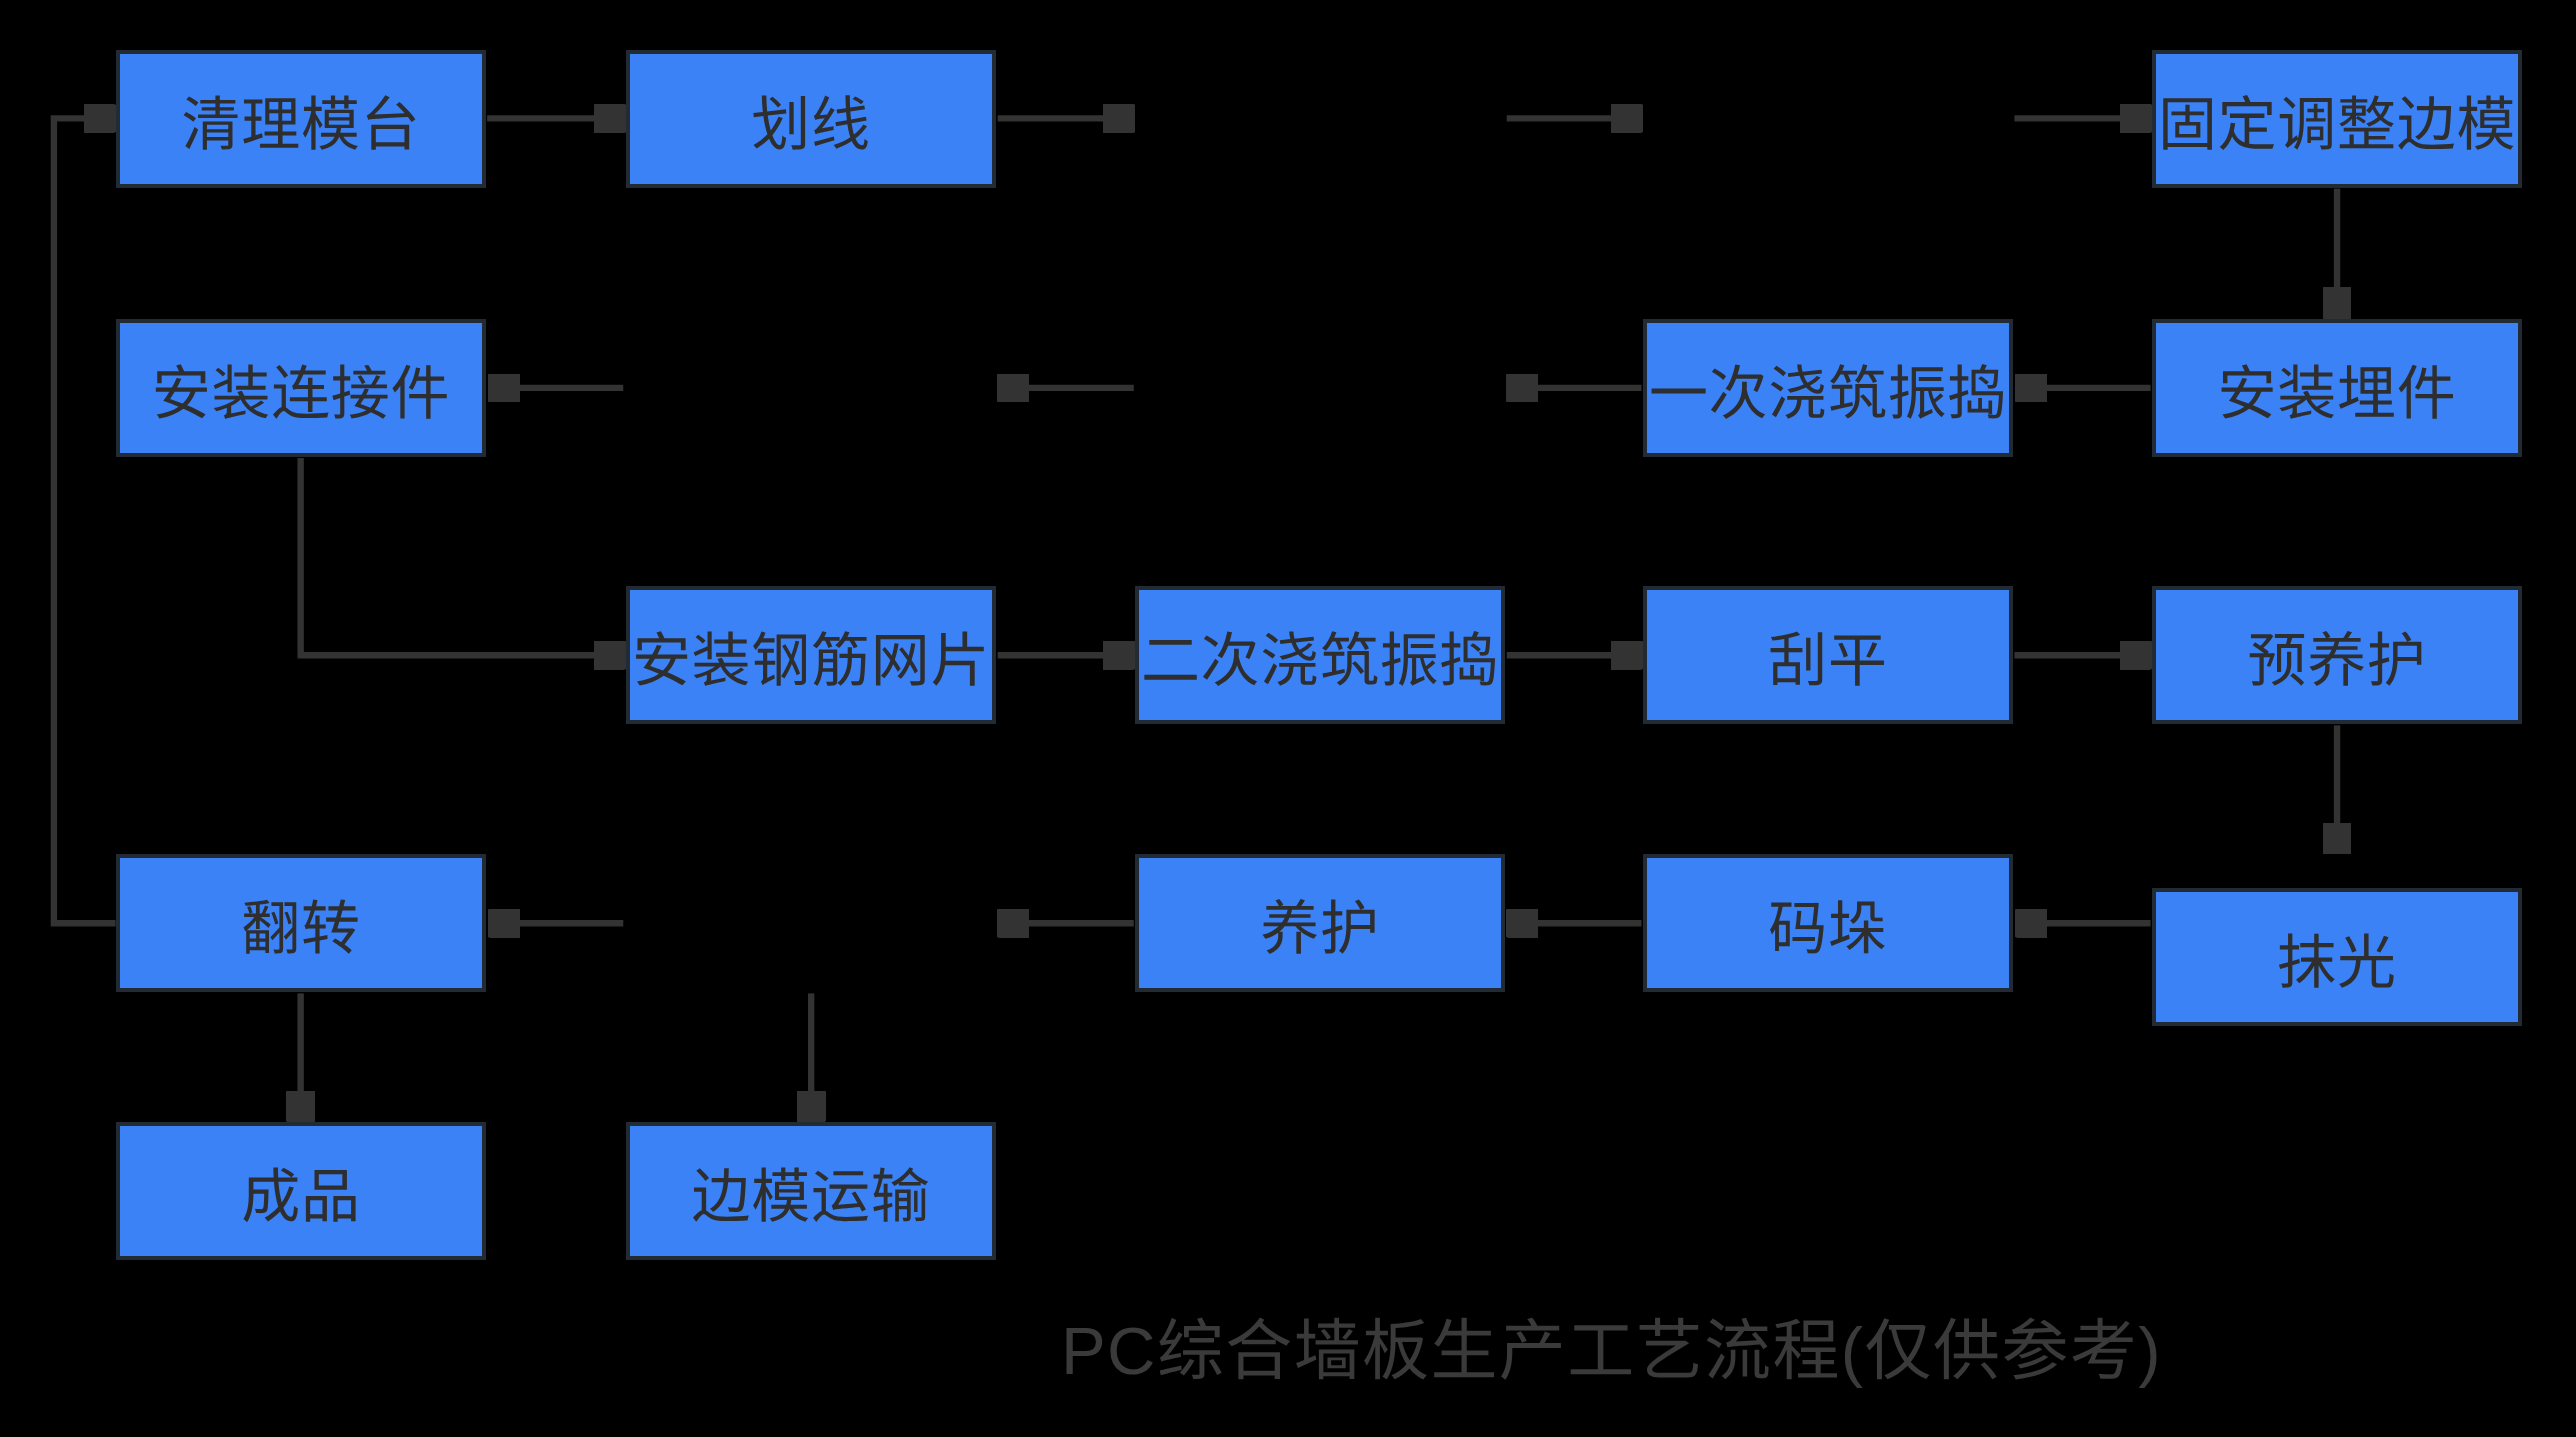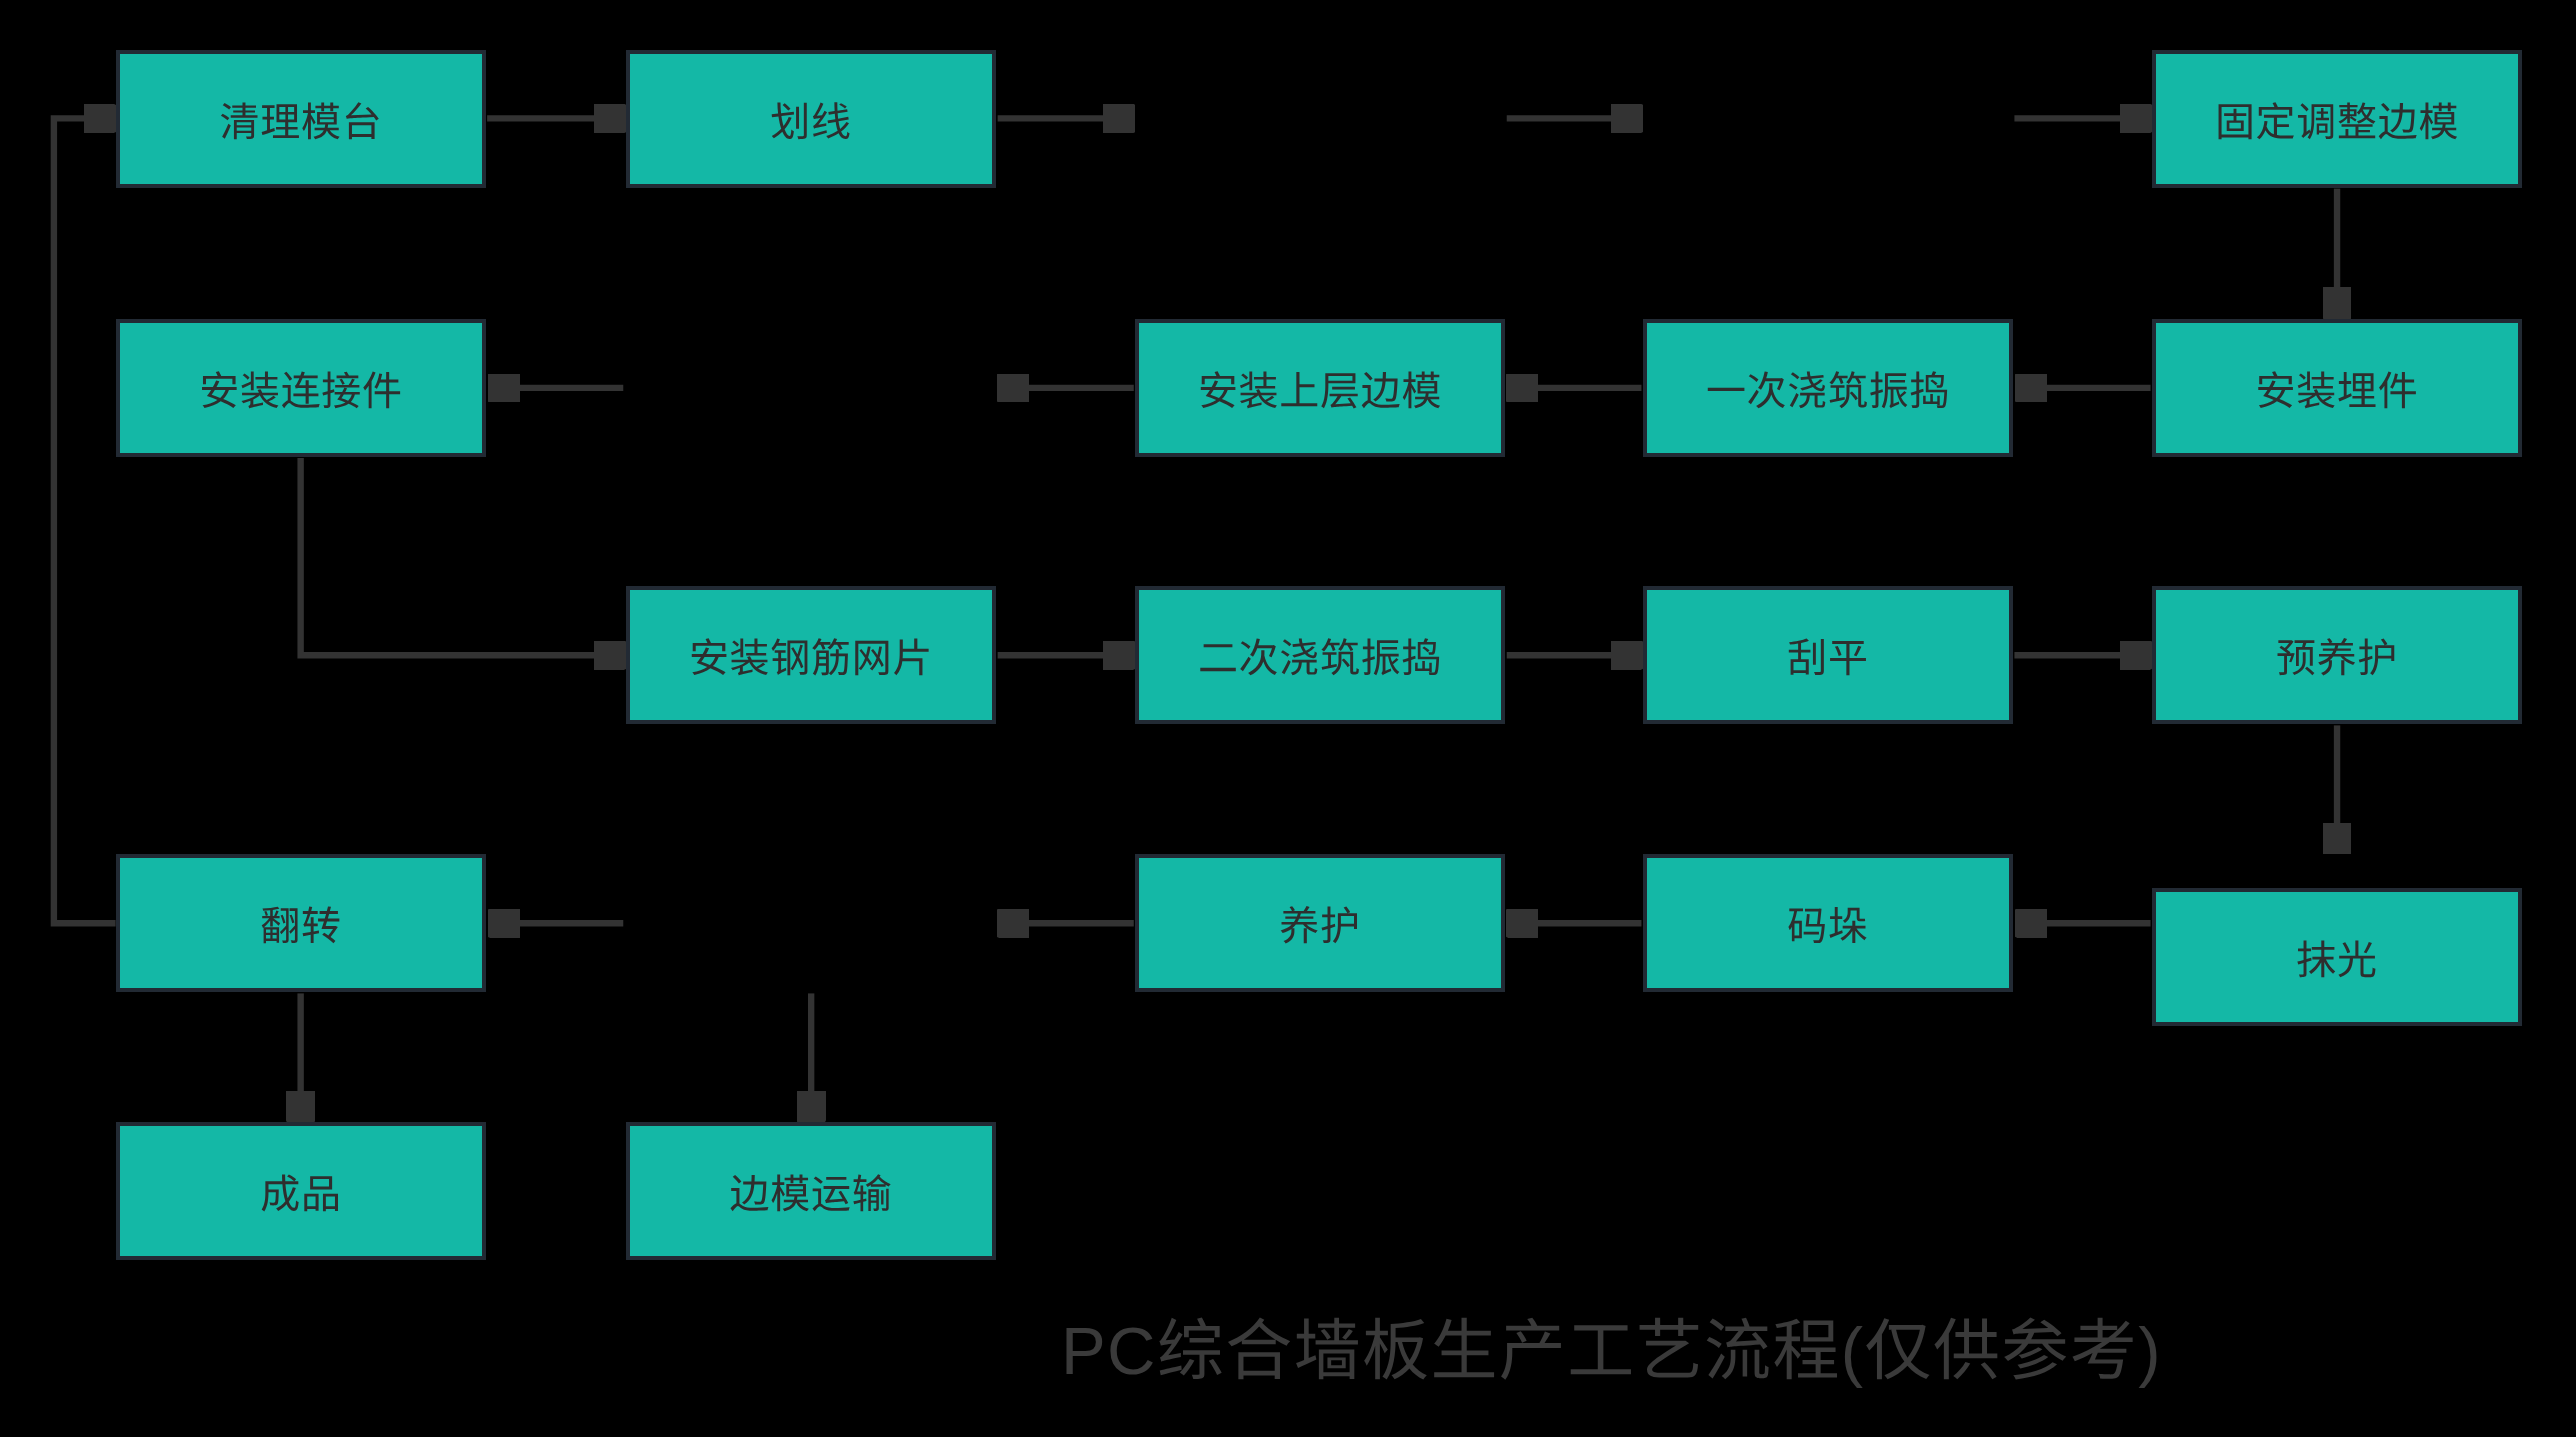--- a/index.html
+++ b/index.html
@@ -24,28 +24,28 @@
   }
   #edges path {
     stroke: #333333;
     stroke-width: 9;
     fill: none;
   }
   .node {
     position: absolute;
     width: 370px;
     height: 138px;
-    background: #14b8a6;
+    background: #3b82f6;
     border: 4.3px solid #222a34;
     box-sizing: border-box;
     display: flex;
     align-items: center;
     justify-content: center;
     color: #2e2e2e;
-    font-size: 40px;
+    font-size: 59px;
     letter-spacing: 0.7px;
     white-space: nowrap;
   }
   .title {
     position: absolute;
     left: 1061px;
     top: 1296px;
     color: #3a3a3a;
     font-size: 67px;
     letter-spacing: 1.4px;
@@ -101,23 +101,20 @@
   <div class="node" style="left:626px;top:50px">
       <span>划线</span>
     </div>
   <div class="node" style="left:2152px;top:50px">
       <span>固定调整边模</span>
     </div>
 
   <div class="node" style="left:116px;top:319px">
       <span>安装连接件</span>
     </div>
-  <div class="node" style="left:1135px;top:319px">
-      <span>安装上层边模</span>
-    </div>
   <div class="node" style="left:1643px;top:319px">
       <span>一次浇筑振捣</span>
     </div>
   <div class="node" style="left:2152px;top:319px">
       <span>安装埋件</span>
     </div>
 
   <div class="node" style="left:626px;top:586px">
       <span>安装钢筋网片</span>
     </div>

